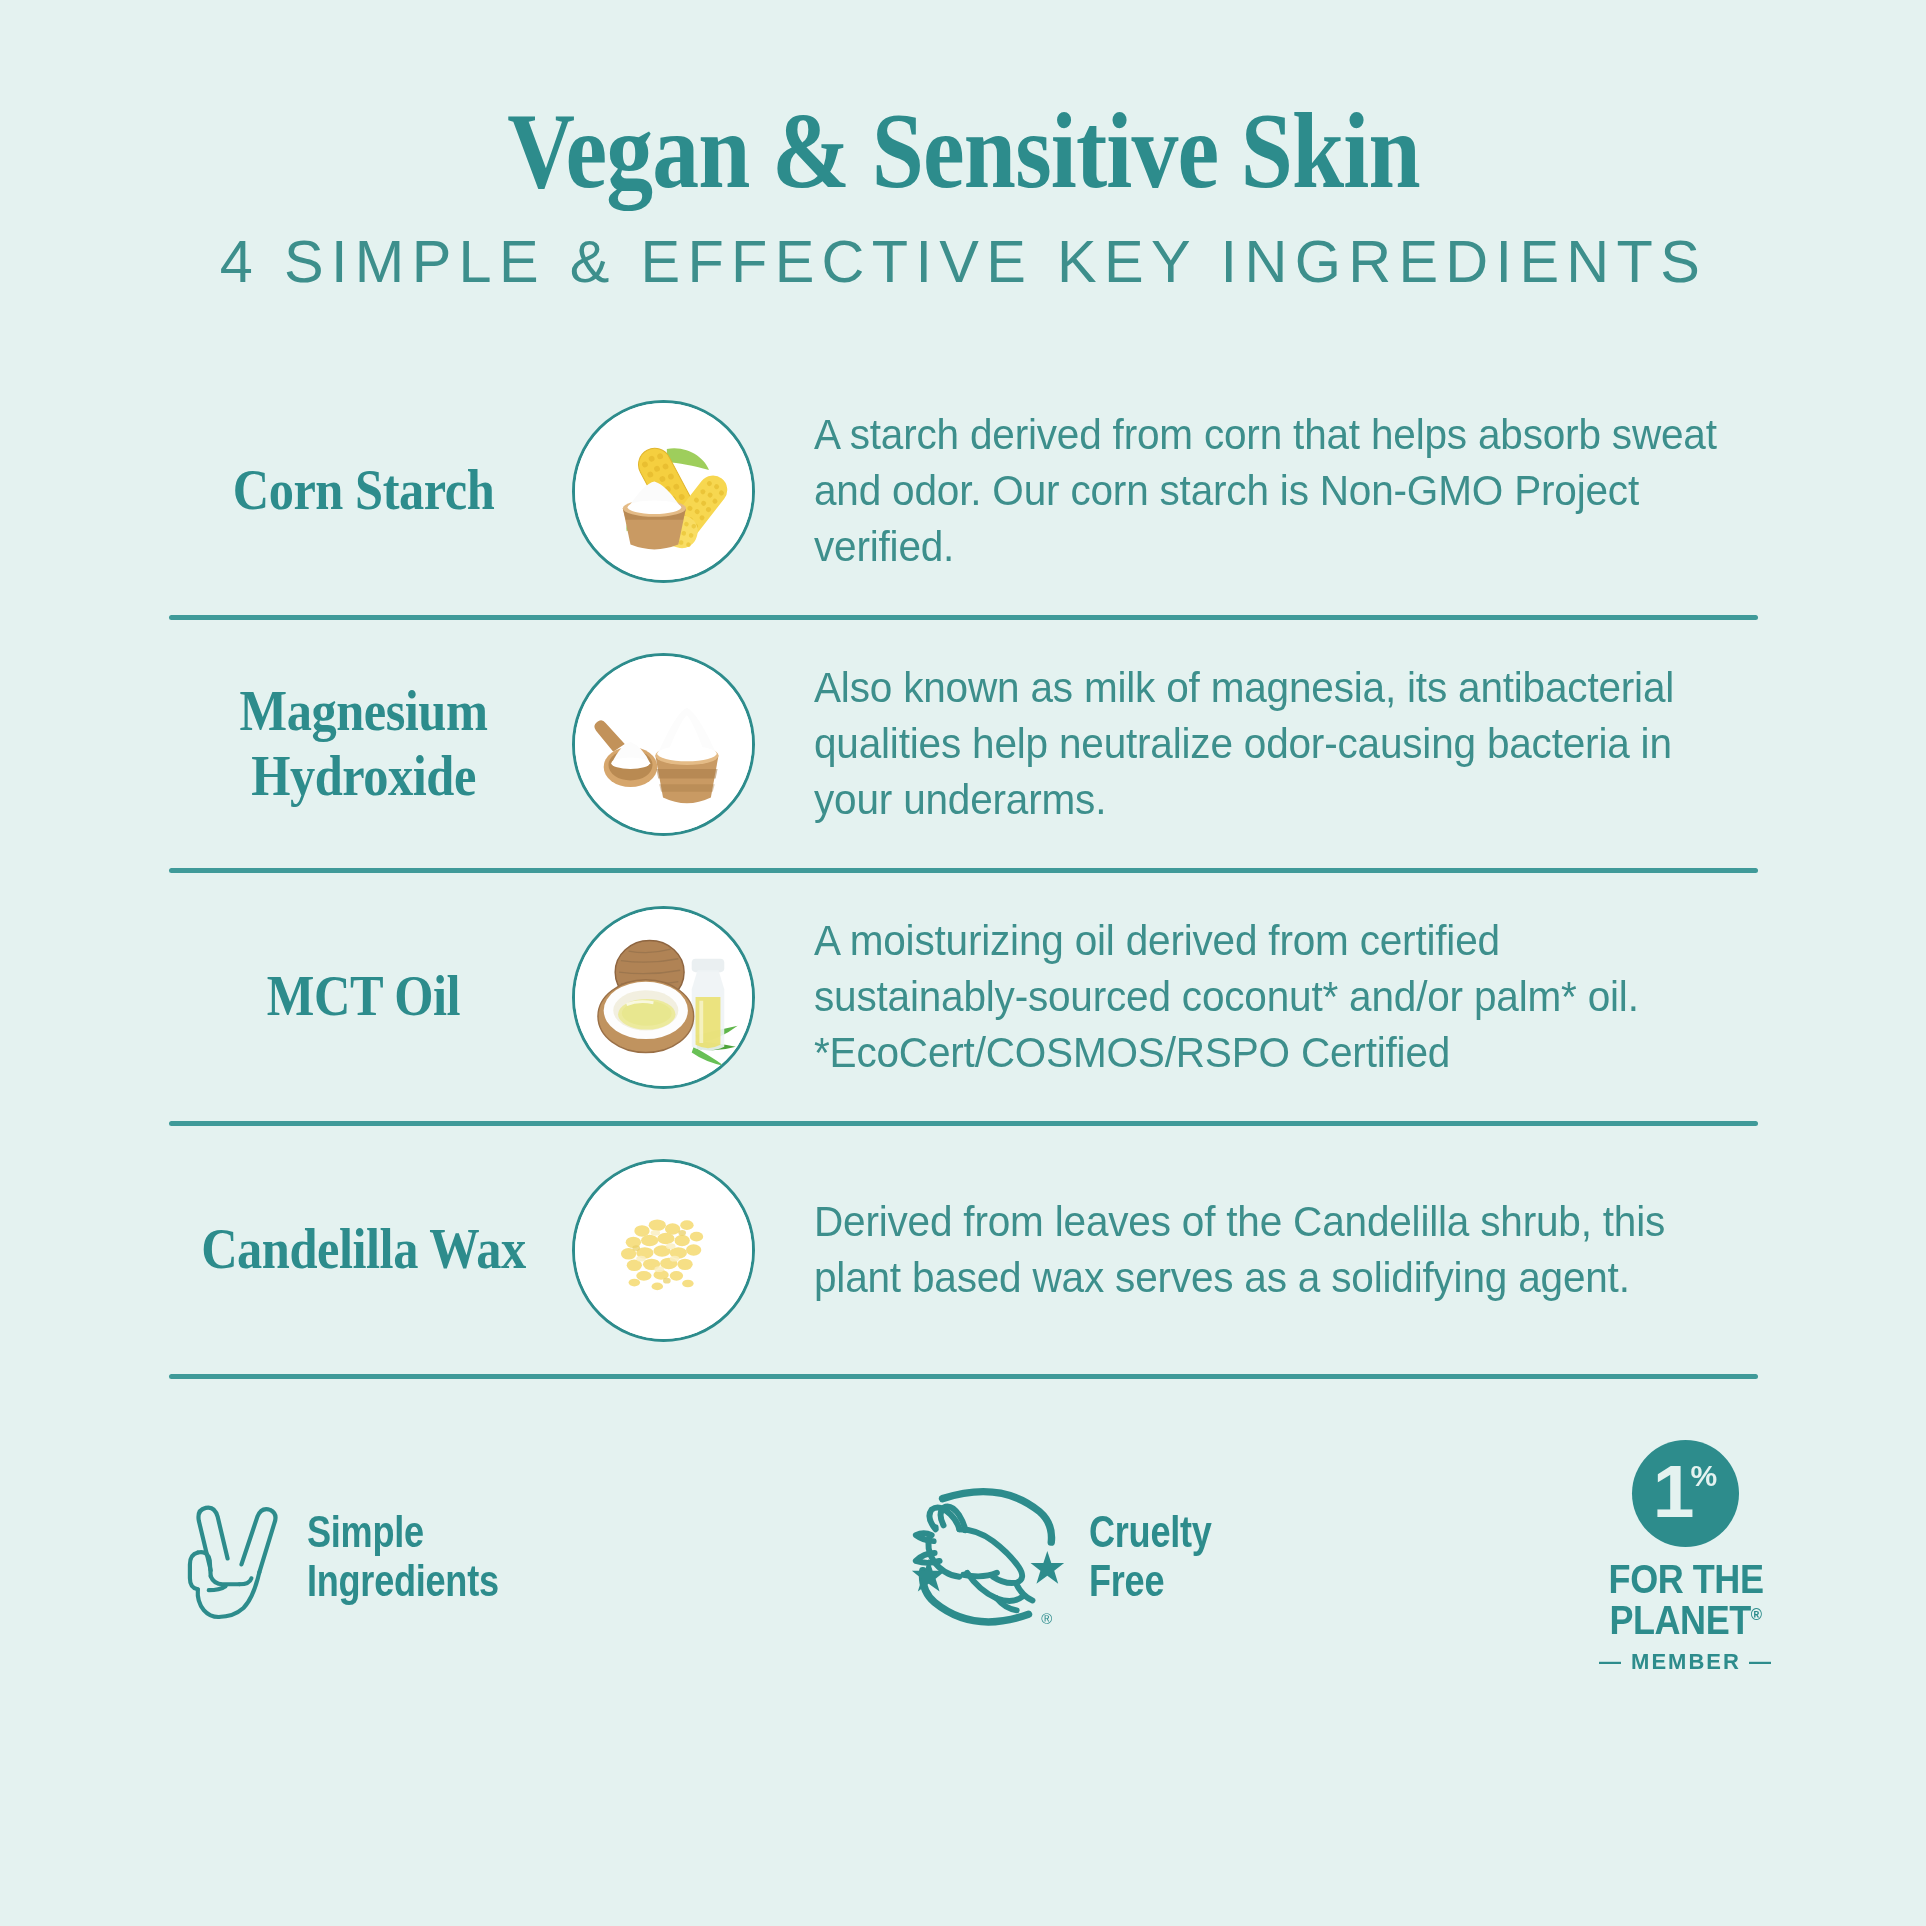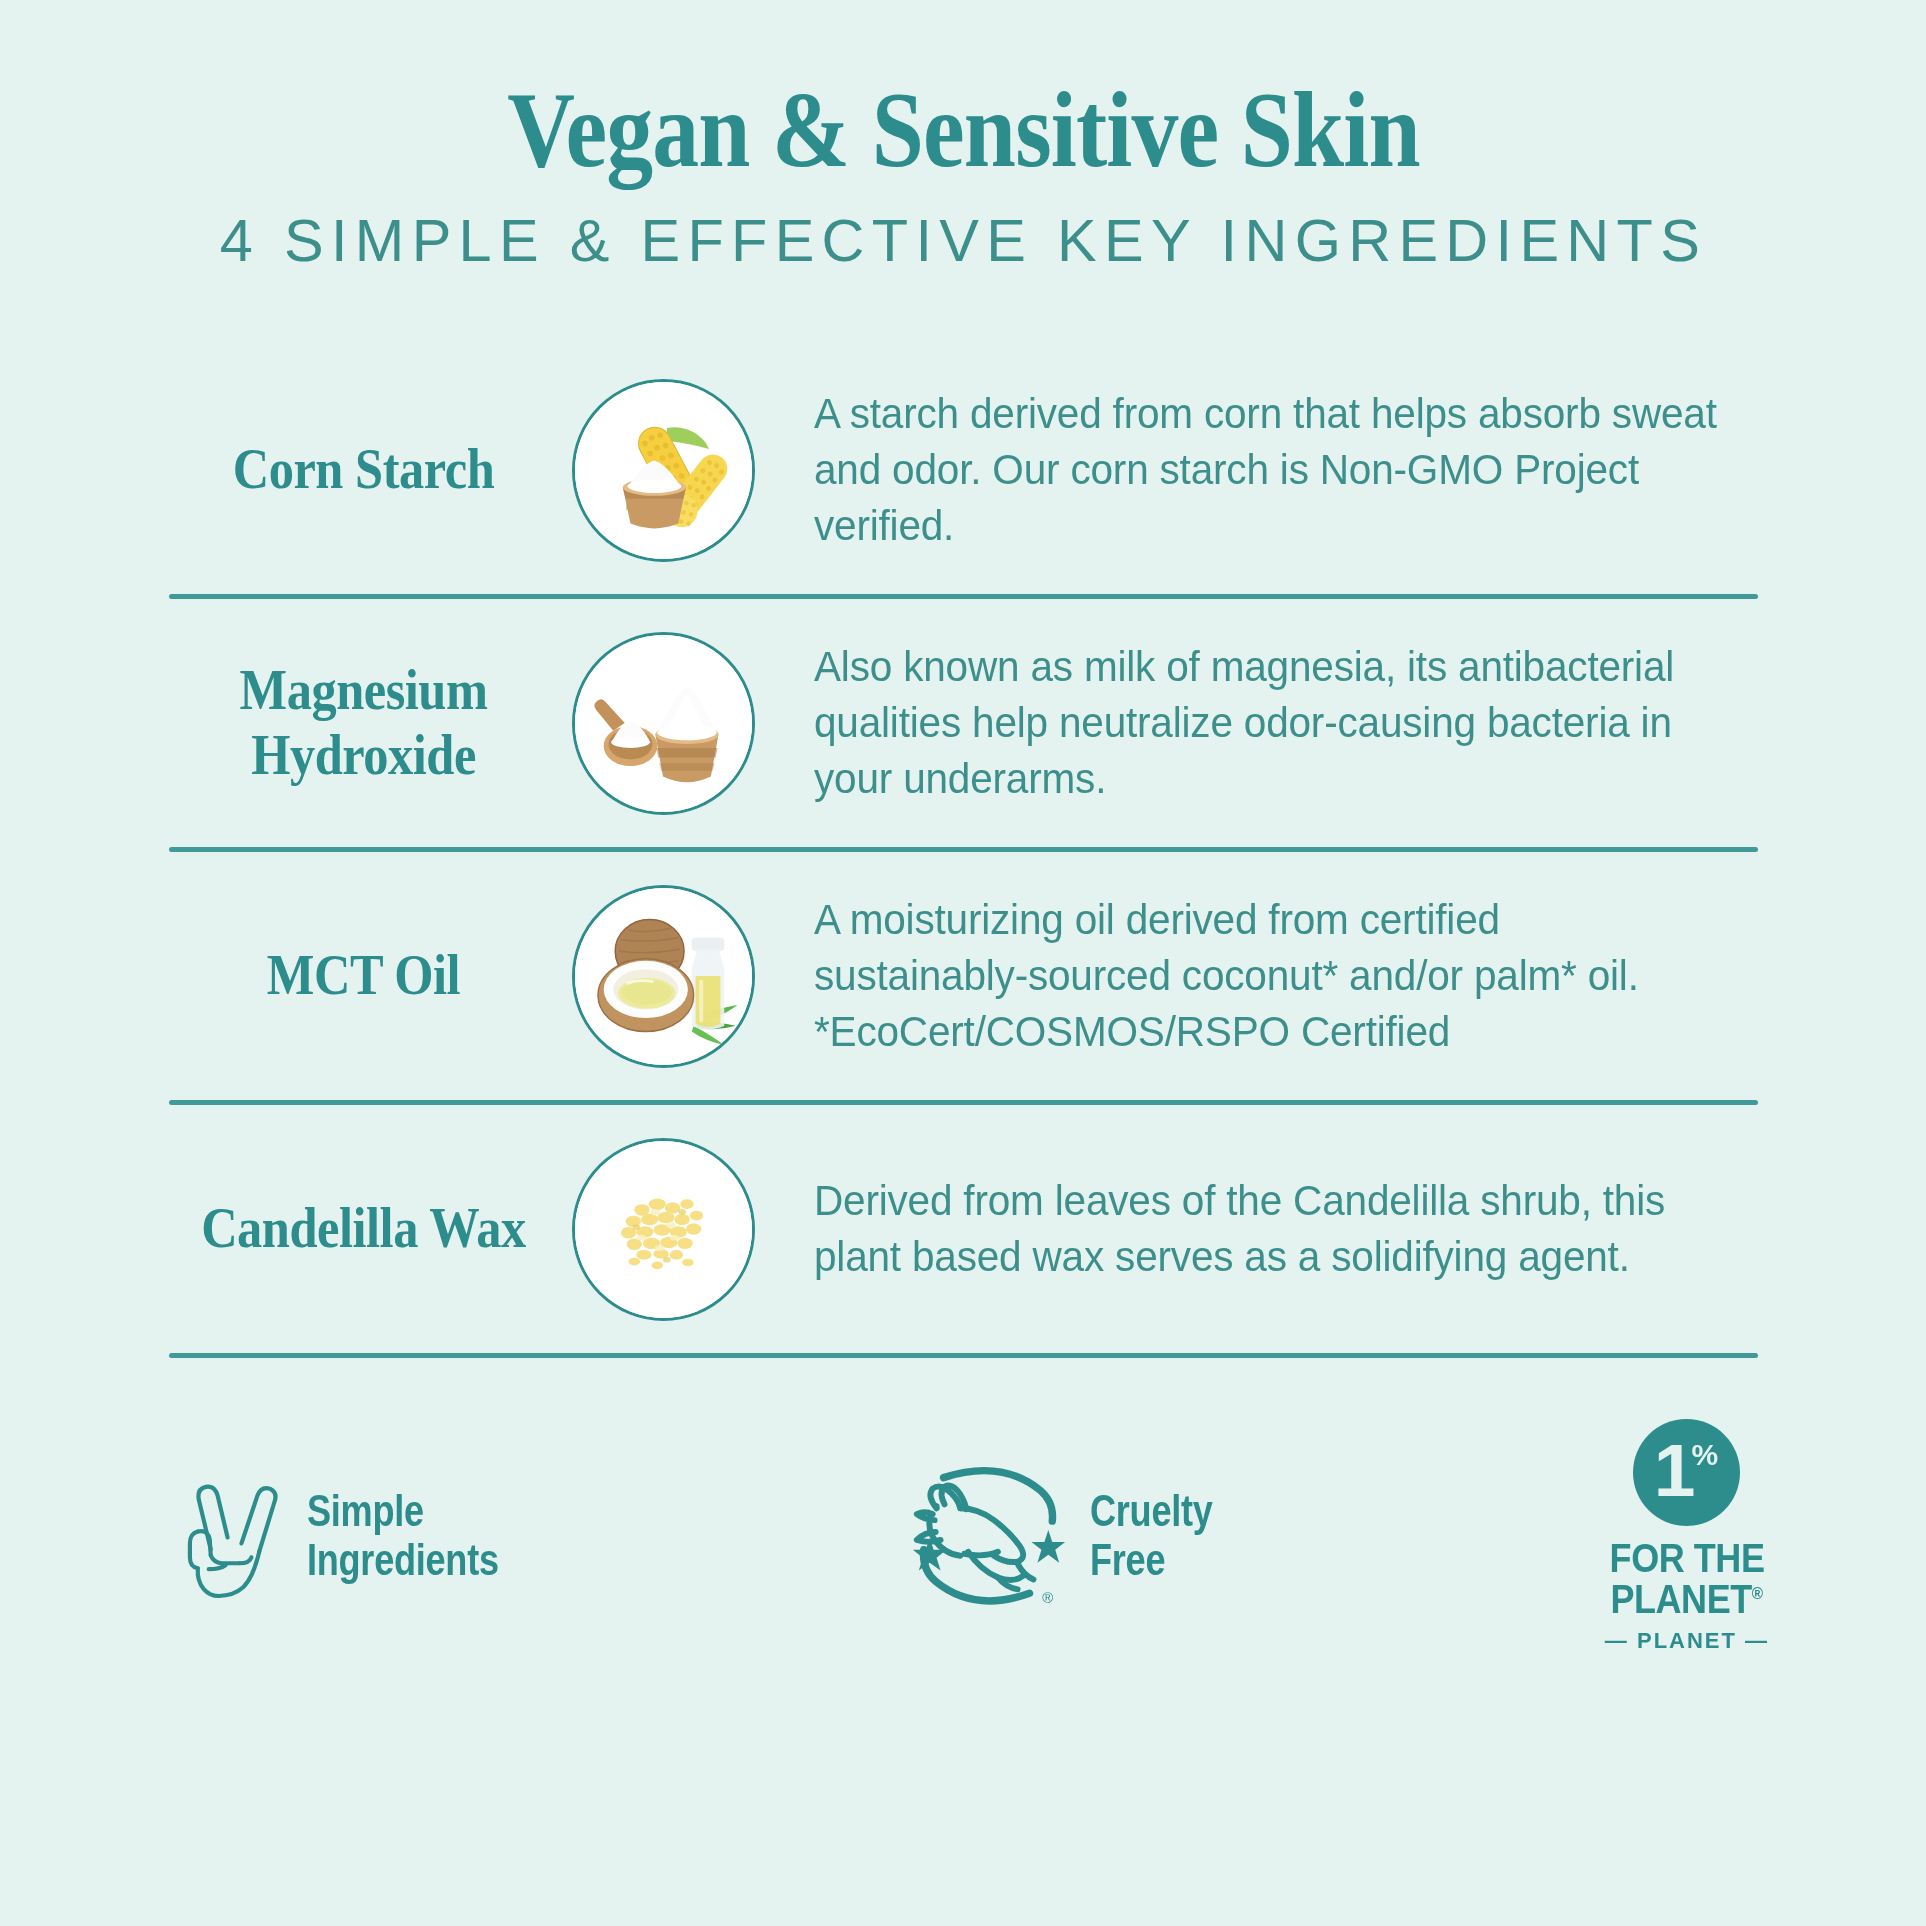--- a/index.html
+++ b/index.html
@@ -15,21 +15,21 @@
   }
   .page {
     position: relative;
     width: 1927px;
     height: 1927px;
     box-sizing: border-box;
   }
 
   
   .header {
-    padding-top: 74px;
+    padding-top: 95px;
     text-align: center;
   }
   .title {
     font-family: "Liberation Serif", serif;
     font-weight: bold;
     font-size: 109px;
     line-height: 1.02;
     color: #2d8c8c;
     letter-spacing: -1px;
     transform: scaleX(0.86);
@@ -452,18 +452,18 @@
 
     <div class="planet">
       <div class="planet-circle">
         <span class="pc-num">1</span>
         <span style="font-family:'Liberation Sans',sans-serif;font-weight:bold;font-size:30px;color:#e4f2f0;position:relative;top:-18px;left:-2px;">%</span>
       </div>
       <div class="planet-line1">FOR THE</div>
       <div class="planet-line2">
         <span>PLANET</span><span class="planet-reg">®</span>
       </div>
-      <div class="planet-member">— PLANET —</div>
+      <div class="planet-member">— MEMBER —</div>
     </div>
 
   </div>
 </div>
 
 
 </body></html>

